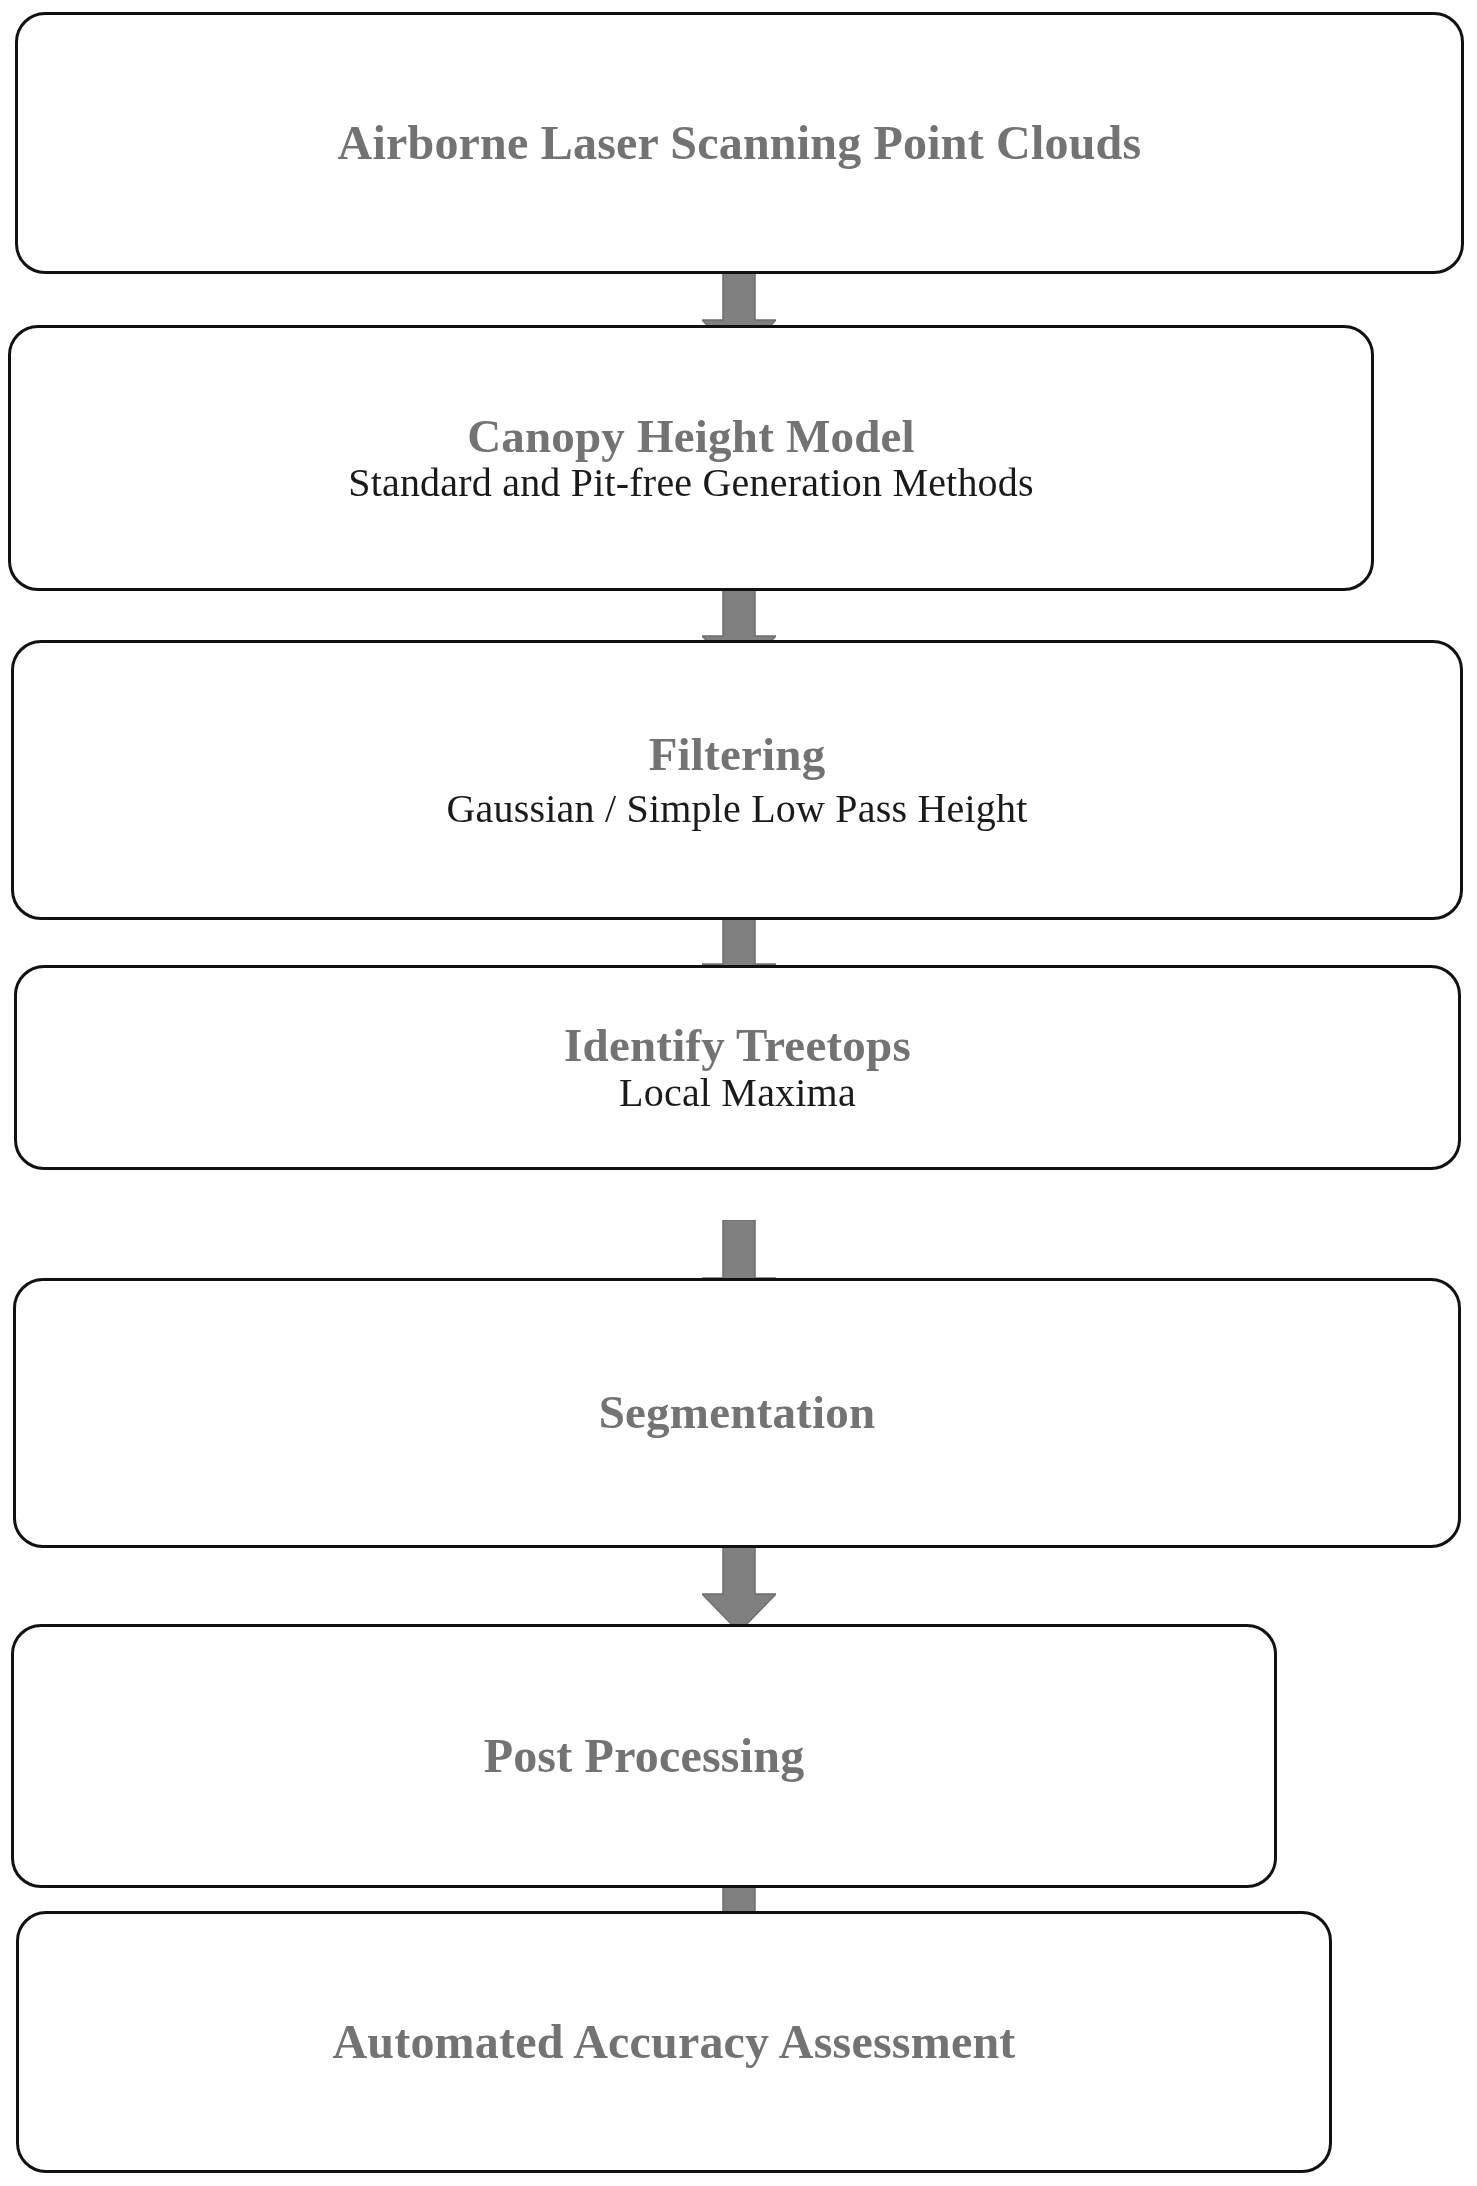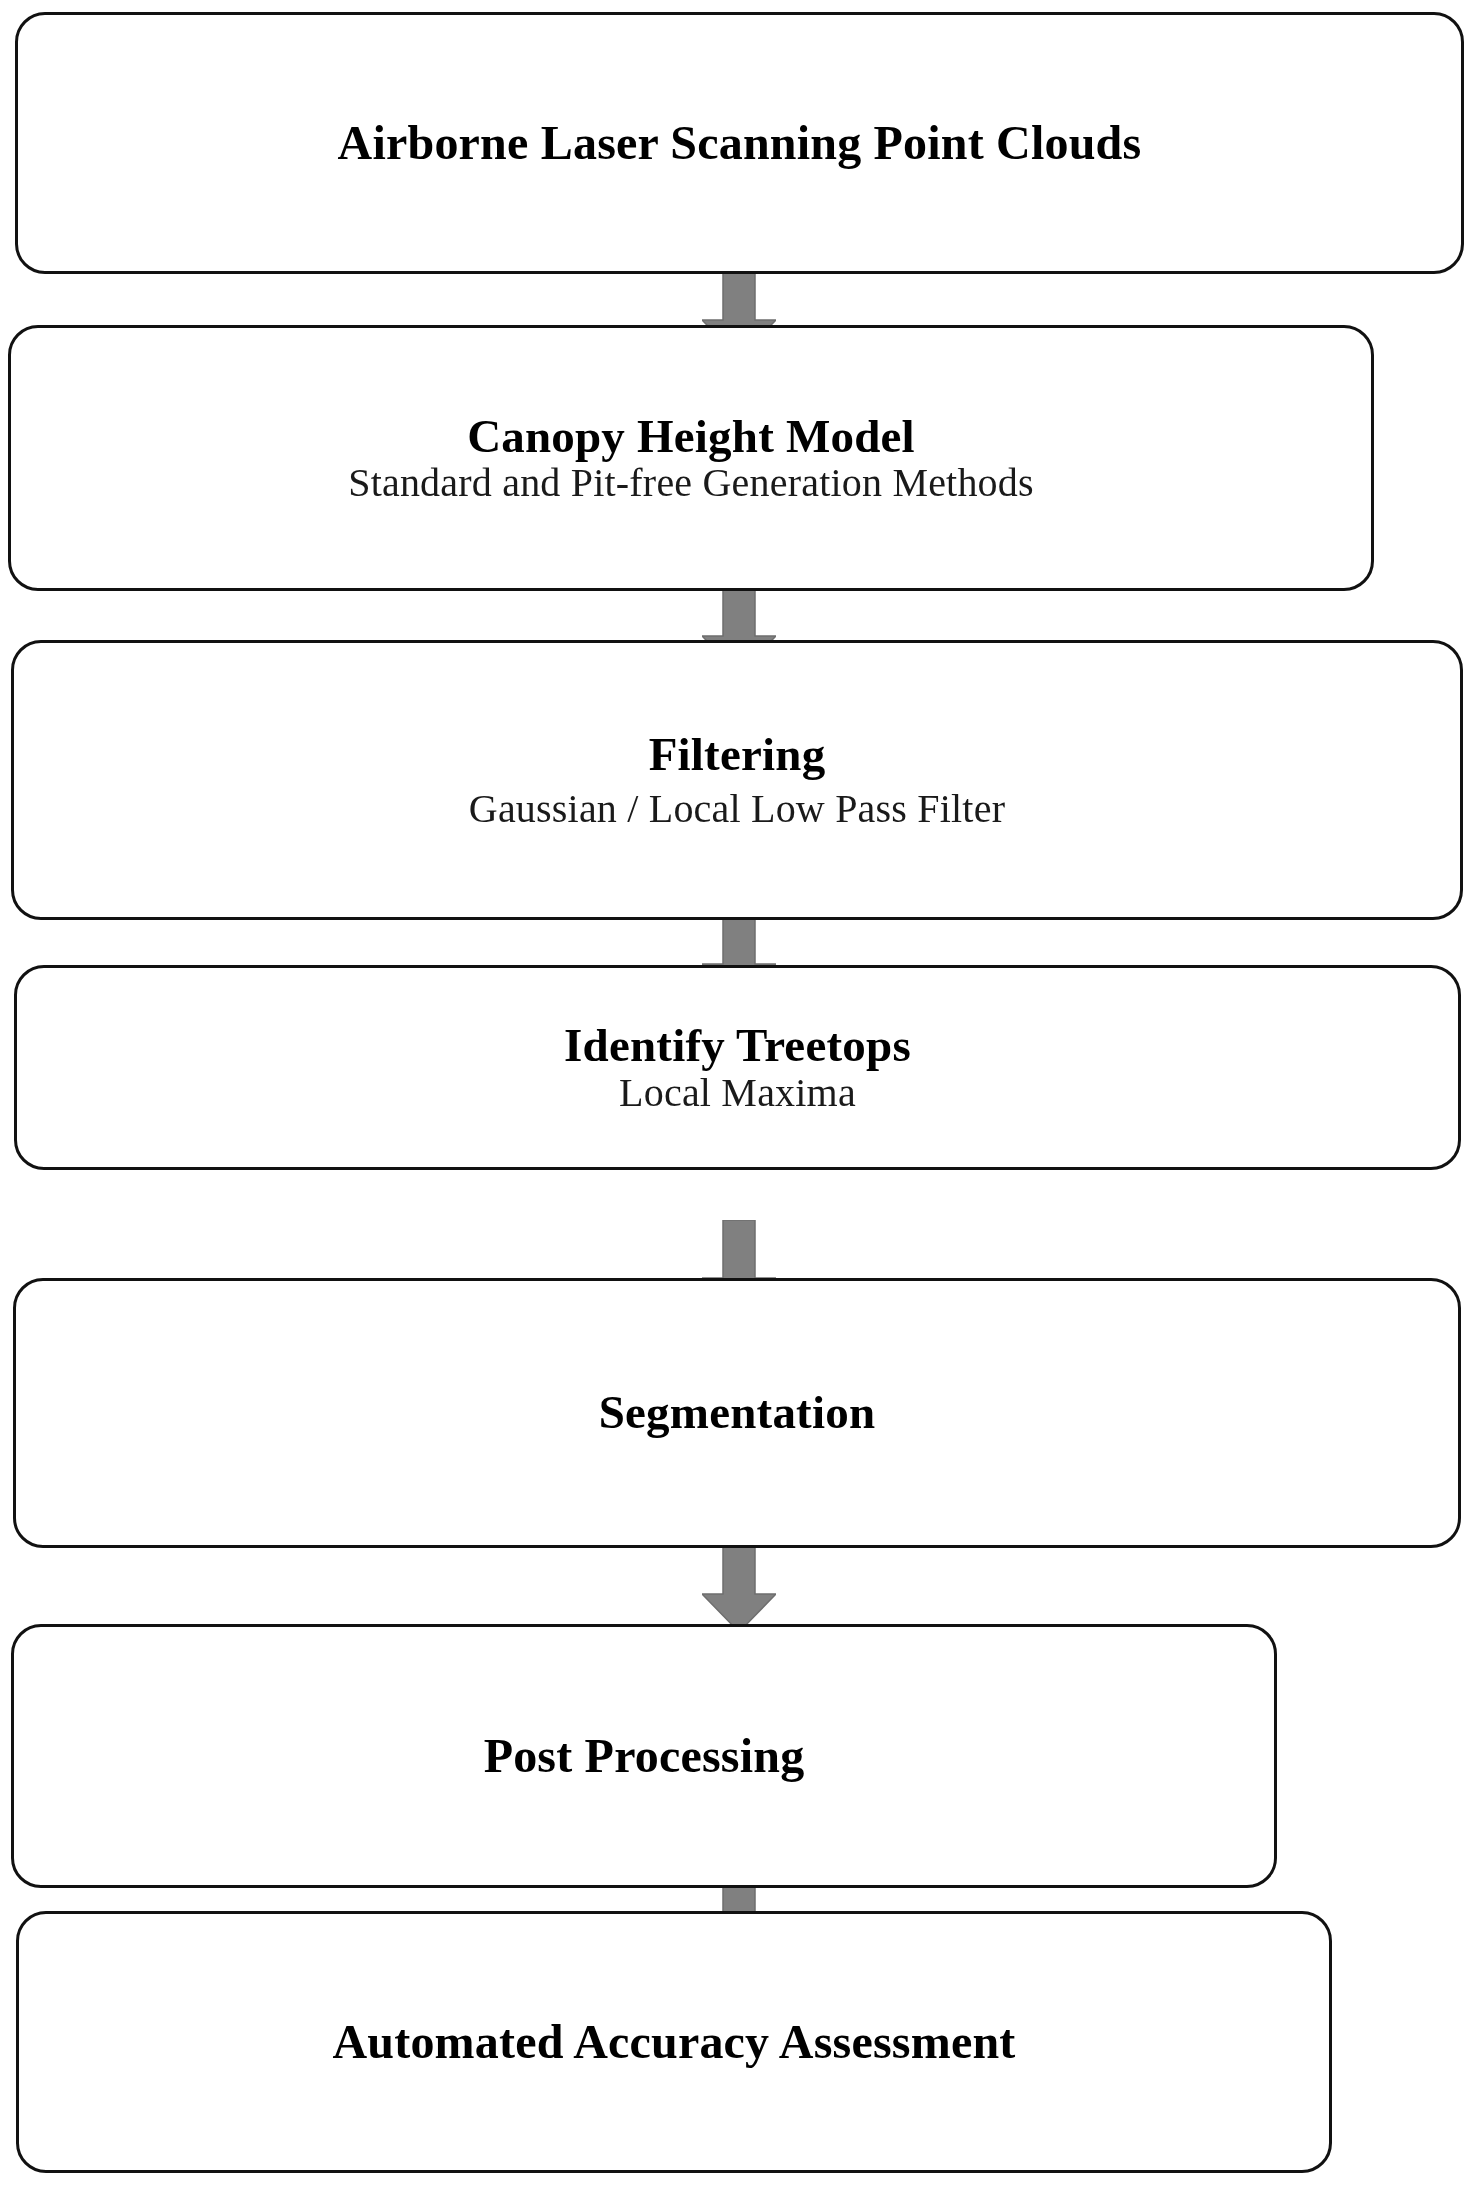--- a/index.html
+++ b/index.html
@@ -31,21 +31,21 @@
     flex-direction: column;
     align-items: center;
     justify-content: center;
     text-align: center;
     z-index: 2;
   }
   .node .title {
     font-weight: bold;
     font-size: 47px;
     line-height: 1.06;
-    color: #000000;
+    color: #737373;
     letter-spacing: 0.2px;
     white-space: nowrap;
   }
   .node .subtitle {
     font-weight: normal;
     font-size: 40px;
     line-height: 1.08;
     color: #1a1a1a;
     letter-spacing: 0.2px;
     white-space: nowrap;
@@ -101,21 +101,21 @@
   </div>
 
   <div class="arrow" id="arrow-2">
     <svg viewBox="0 0 74 96" preserveAspectRatio="none" aria-hidden="true">
       <polygon points="21,0 53,0 53,58 74,58 37,96 0,58 21,58" fill="#808080" stroke="#6e6e6e" stroke-width="1.5"></polygon>
     </svg>
   </div>
 
   <div class="node" id="node-3">
     <div class="title">Filtering</div>
-    <div class="subtitle">Gaussian / Local Low Pass Filter</div>
+    <div class="subtitle">Gaussian / Simple Low Pass Height</div>
   </div>
 
   <div class="arrow" id="arrow-3">
     <svg viewBox="0 0 74 96" preserveAspectRatio="none" aria-hidden="true">
       <polygon points="21,0 53,0 53,58 74,58 37,96 0,58 21,58" fill="#808080" stroke="#6e6e6e" stroke-width="1.5"></polygon>
     </svg>
   </div>
 
   <div class="node" id="node-4">
     <div class="title">Identify Treetops</div>

